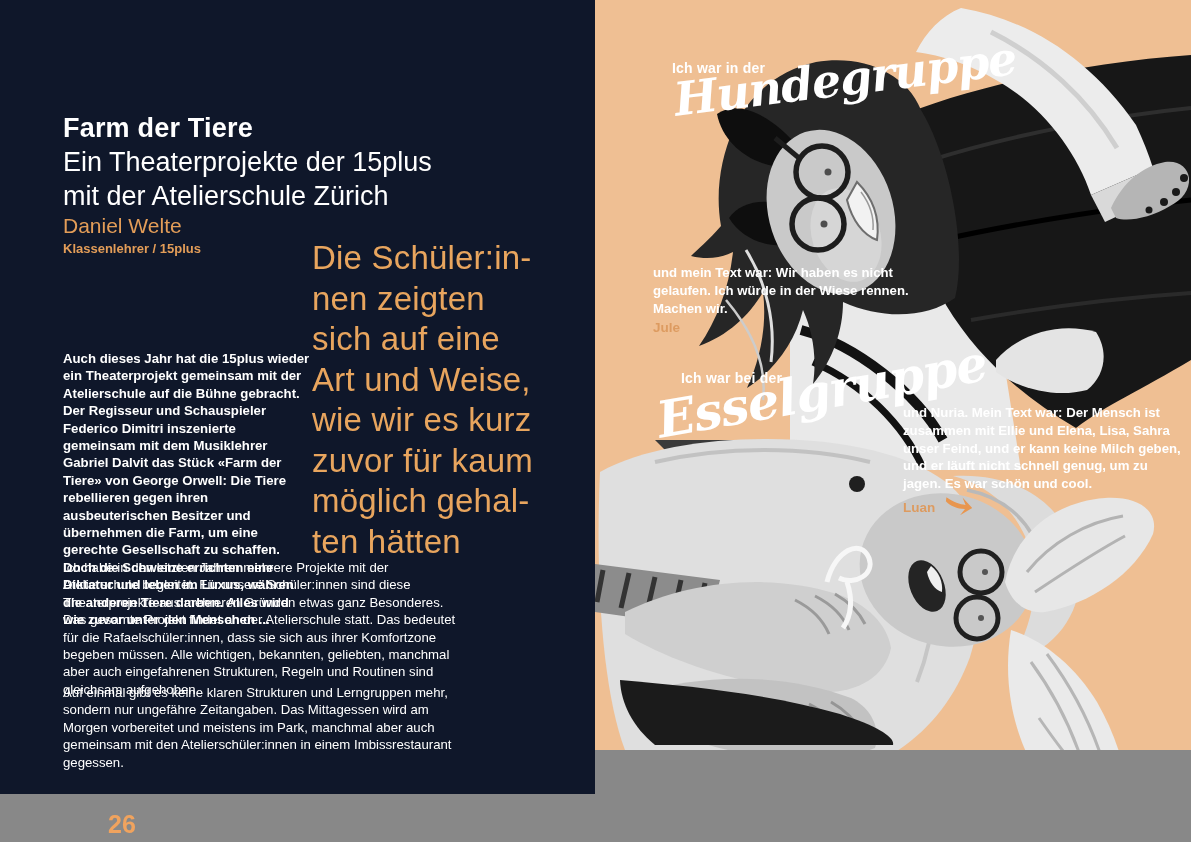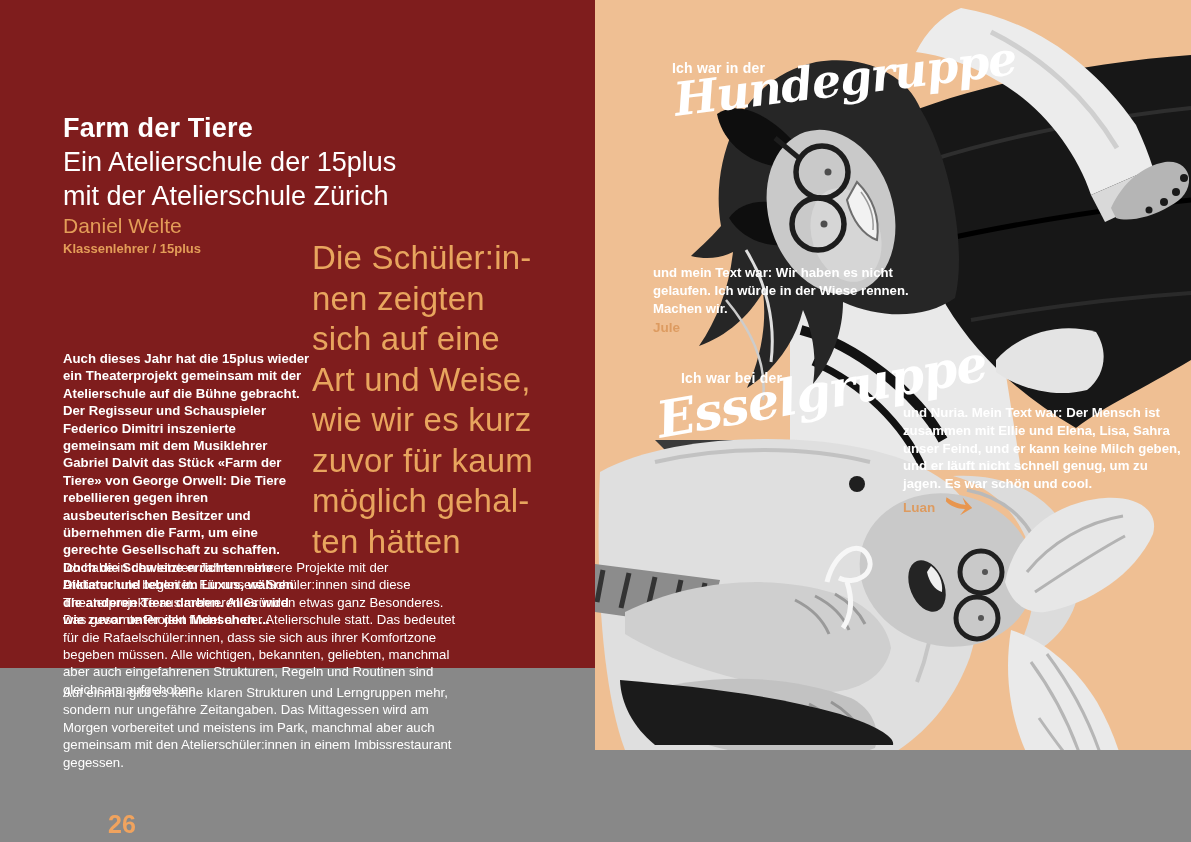--- a/index.html
+++ b/index.html
@@ -1,19 +1,19 @@
 <!DOCTYPE html>
 <html lang="de"><head>
 <meta charset="utf-8">
 <style>
   html,body{margin:0;padding:0;background:#888;}
   .spread{position:relative;width:1191px;height:842px;overflow:hidden;
           font-family:"Liberation Sans",sans-serif;}
   
-  .left-page{position:absolute;left:0;top:0;width:595px;height:668px;background:#7f1d1d;}
+  .left-page{position:absolute;left:0;top:0;width:595px;height:794px;background:#0f172a;}
   .title-block{position:absolute;left:63px;top:112px;color:#fff;}
   .title-bold{font-size:27px;font-weight:700;line-height:33px;letter-spacing:.2px;}
   .title-line{font-size:27px;font-weight:400;line-height:34px;}
   .author-block{position:absolute;left:63px;top:214px;color:#e39d58;}
   .author-name{font-size:21px;font-weight:400;}
   .author-role{font-size:13px;font-weight:700;margin-top:3px;}
   .pull-quote{position:absolute;left:312px;top:238px;width:292px;color:#e8a55e;
               font-size:33px;line-height:40.5px;font-weight:400;letter-spacing:.2px;}
   .body-para{position:absolute;color:#fff;font-size:13.2px;line-height:17.4px;}
   .para-1{left:63px;top:350px;width:247px;font-weight:700;}
@@ -42,21 +42,21 @@
 </style>
 </head>
 <body>
 
 <div class="spread">
 
   <div class="left-page">
 
     <div class="title-block">
       <div class="title-bold">Farm der Tiere</div>
-      <div class="title-line">Ein Atelierschule der 15plus</div>
+      <div class="title-line">Ein Theaterprojekte der 15plus</div>
       <div class="title-line">mit der Atelierschule Zürich</div>
     </div>
 
     <div class="author-block">
       <div class="author-name">Daniel Welte</div>
       <div class="author-role">Klassenlehrer / 15plus</div>
     </div>
 
     <div class="pull-quote">
       <div>Die Schüler:in-</div>

